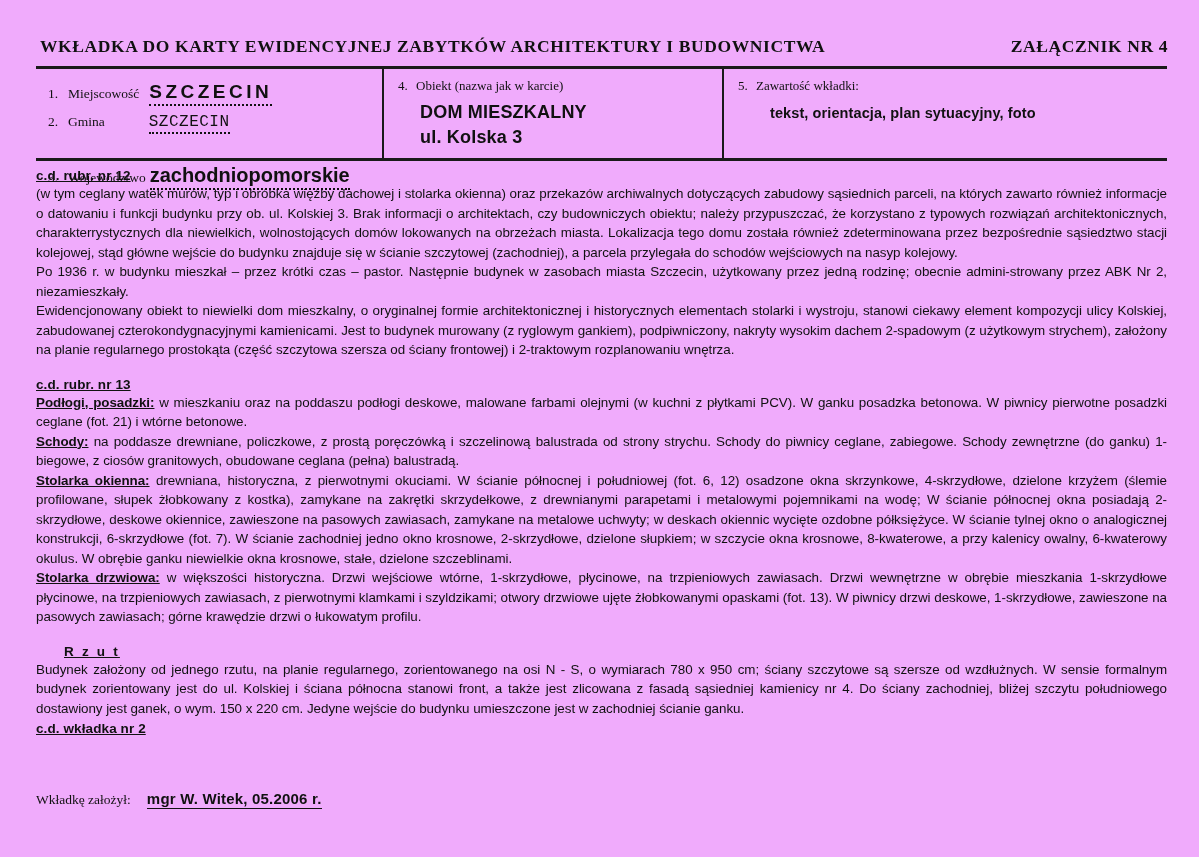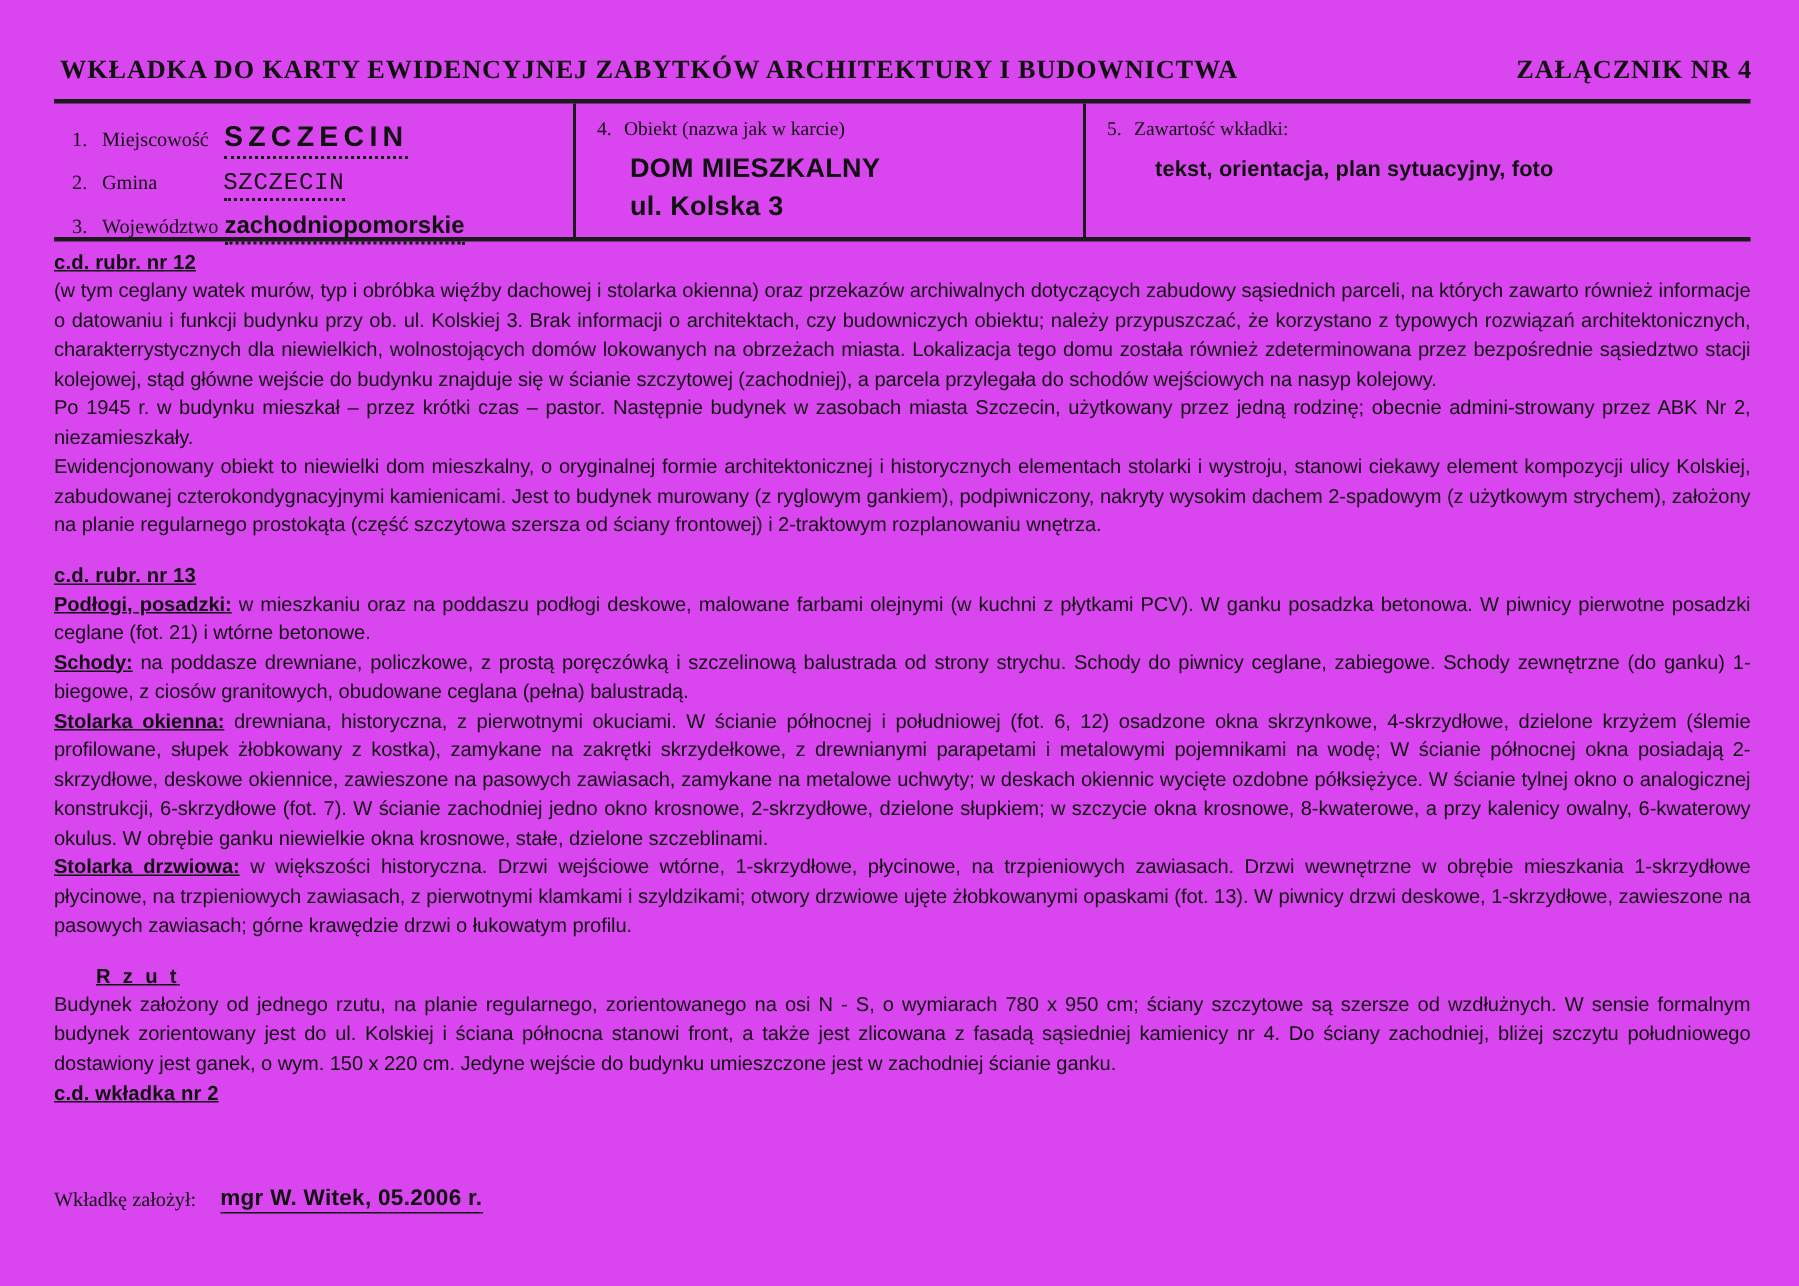--- a/index.html
+++ b/index.html
@@ -9,21 +9,21 @@
     background: #ffffff;
   }
   body {
     font-family: "Liberation Sans", sans-serif;
     color: #111111;
   }
   .page {
     position: relative;
     width: 1199px;
     height: 857px;
-    background: #d946ef;
+    background: #f0abfc;
     overflow: hidden;
     box-sizing: border-box;
   }
 
   
   .title-row {
     position: absolute;
     left: 40px;
     top: 36px;
     width: 1128px;
@@ -101,23 +101,24 @@
   }
   .v-gmina {
     font-size: 16px;
     letter-spacing: 0.5px;
     font-weight: normal;
     font-family: "Liberation Mono", monospace;
     margin-left: 44px;
     border-bottom: 2px dotted #111;
   }
   .v-wojewodztwo {
-    font-size: 16px;
+    font-size: 20px;
     letter-spacing: 0px;
     margin-left: 4px;
+    margin-top: 22px;
   }
 
   .sub-label {
     position: absolute;
     left: 14px;
     top: 9px;
     font-family: "Liberation Serif", serif;
     font-size: 13px;
     white-space: nowrap;
   }
@@ -263,21 +264,21 @@
       </div>
       <div class="content-value">tekst, orientacja, plan sytuacyjny, foto</div>
     </div>
   </div>
 
   <div class="body">
 
     <div>
       <div class="sec-head">c.d. rubr. nr 12</div>
       <p class="para">(w tym ceglany watek murów, typ i obróbka więźby dachowej i stolarka okienna) oraz przekazów archiwalnych dotyczących zabudowy sąsiednich parceli, na których zawarto również informacje o datowaniu i funkcji budynku przy ob. ul. Kolskiej 3. Brak informacji o architektach, czy budowniczych obiektu; należy przypuszczać, że korzystano z typowych rozwiązań architektonicznych, charakterrystycznych dla niewielkich, wolnostojących domów lokowanych na obrzeżach miasta. Lokalizacja tego domu została również zdeterminowana przez bezpośrednie sąsiedztwo stacji kolejowej, stąd główne wejście do budynku znajduje się w ścianie szczytowej (zachodniej), a parcela przylegała do schodów wejściowych na nasyp kolejowy.</p>
-      <p class="para">Po 1945 r. w budynku mieszkał – przez krótki czas – pastor. Następnie budynek w zasobach miasta Szczecin, użytkowany przez jedną rodzinę; obecnie admini-strowany przez ABK Nr 2, niezamieszkały.</p>
+      <p class="para">Po 1936 r. w budynku mieszkał – przez krótki czas – pastor. Następnie budynek w zasobach miasta Szczecin, użytkowany przez jedną rodzinę; obecnie admini-strowany przez ABK Nr 2, niezamieszkały.</p>
       <p class="para">Ewidencjonowany obiekt to niewielki dom mieszkalny, o oryginalnej formie architektonicznej i historycznych elementach stolarki i wystroju, stanowi ciekawy element kompozycji ulicy Kolskiej, zabudowanej czterokondygnacyjnymi kamienicami. Jest to budynek murowany (z ryglowym gankiem), podpiwniczony, nakryty wysokim dachem 2-spadowym (z użytkowym strychem), założony na planie regularnego prostokąta (część szczytowa szersza od ściany frontowej) i 2-traktowym rozplanowaniu wnętrza.</p>
     </div>
 
     <div class="gap-md"></div>
 
     <div>
       <div class="sec-head">c.d. rubr. nr 13</div>
       <p class="para"><span class="run-label">Podłogi, posadzki:</span><span> w mieszkaniu oraz na poddaszu podłogi deskowe, malowane farbami olejnymi (w kuchni z płytkami PCV). W ganku posadzka betonowa. W piwnicy pierwotne posadzki ceglane (fot. 21) i wtórne betonowe.</span></p>
       <p class="para"><span class="run-label">Schody:</span><span> na poddasze drewniane, policzkowe, z prostą poręczówką i szczelinową balustrada od strony strychu. Schody do piwnicy ceglane, zabiegowe. Schody zewnętrzne (do ganku) 1-biegowe, z ciosów granitowych, obudowane ceglana (pełna) balustradą.</span></p>
       <p class="para"><span class="run-label">Stolarka okienna:</span><span> drewniana, historyczna, z pierwotnymi okuciami. W ścianie północnej i południowej (fot. 6, 12) osadzone okna skrzynkowe, 4-skrzydłowe, dzielone krzyżem (ślemie profilowane, słupek żłobkowany z kostka), zamykane na zakrętki skrzydełkowe, z drewnianymi parapetami i metalowymi pojemnikami na wodę; W ścianie północnej okna posiadają 2-skrzydłowe, deskowe okiennice, zawieszone na pasowych zawiasach, zamykane na metalowe uchwyty; w deskach okiennic wycięte ozdobne półksiężyce. W ścianie tylnej okno o analogicznej konstrukcji, 6-skrzydłowe (fot. 7). W ścianie zachodniej jedno okno krosnowe, 2-skrzydłowe, dzielone słupkiem; w szczycie okna krosnowe, 8-kwaterowe, a przy kalenicy owalny, 6-kwaterowy okulus. W obrębie ganku niewielkie okna krosnowe, stałe, dzielone szczeblinami.</span></p>

